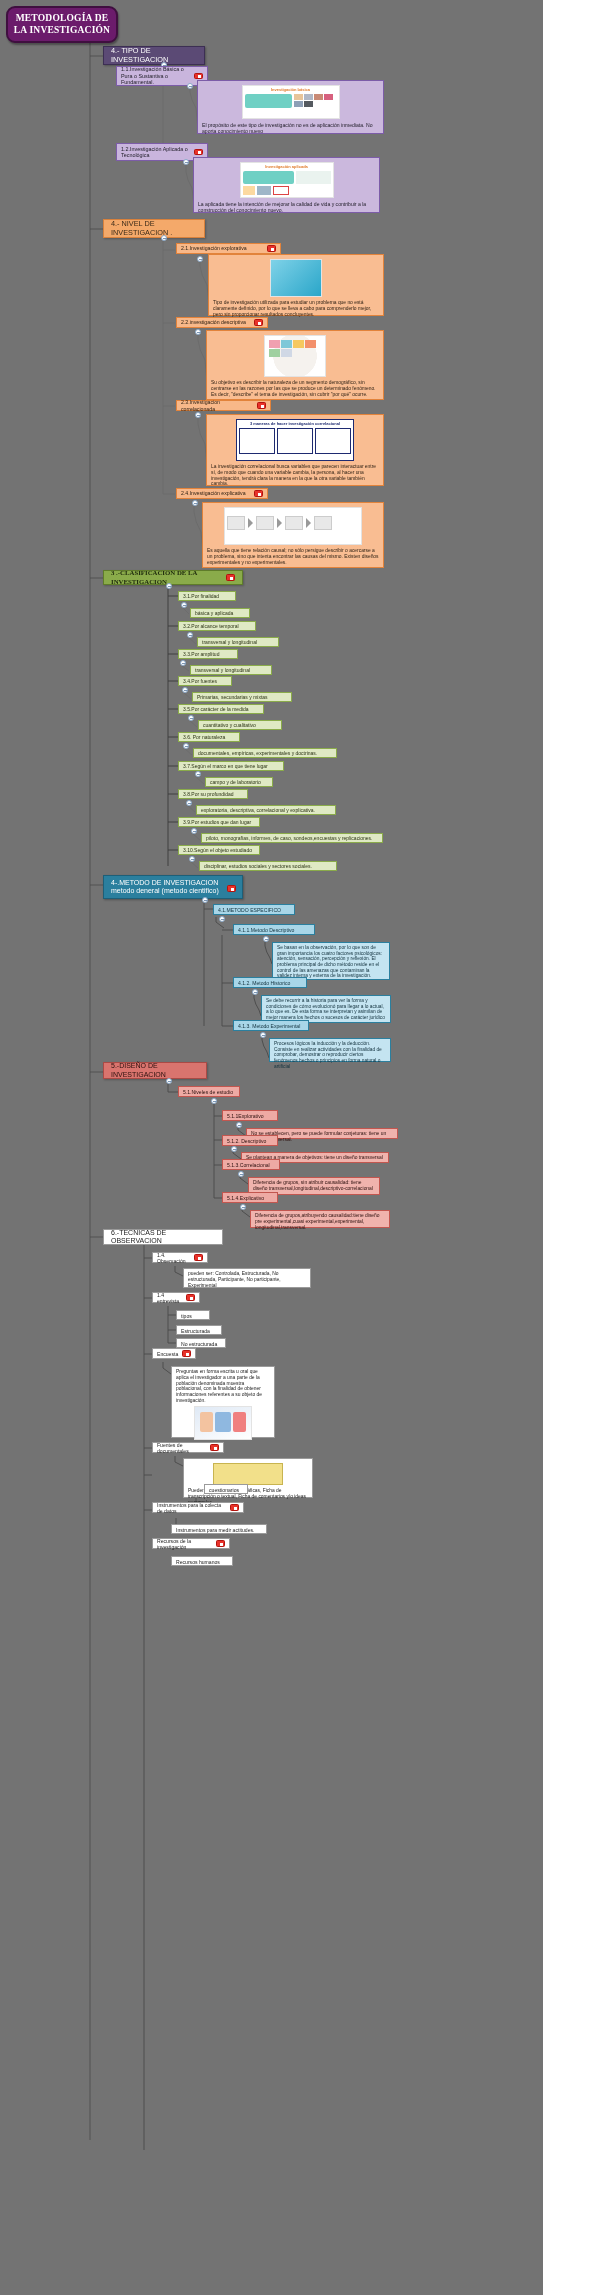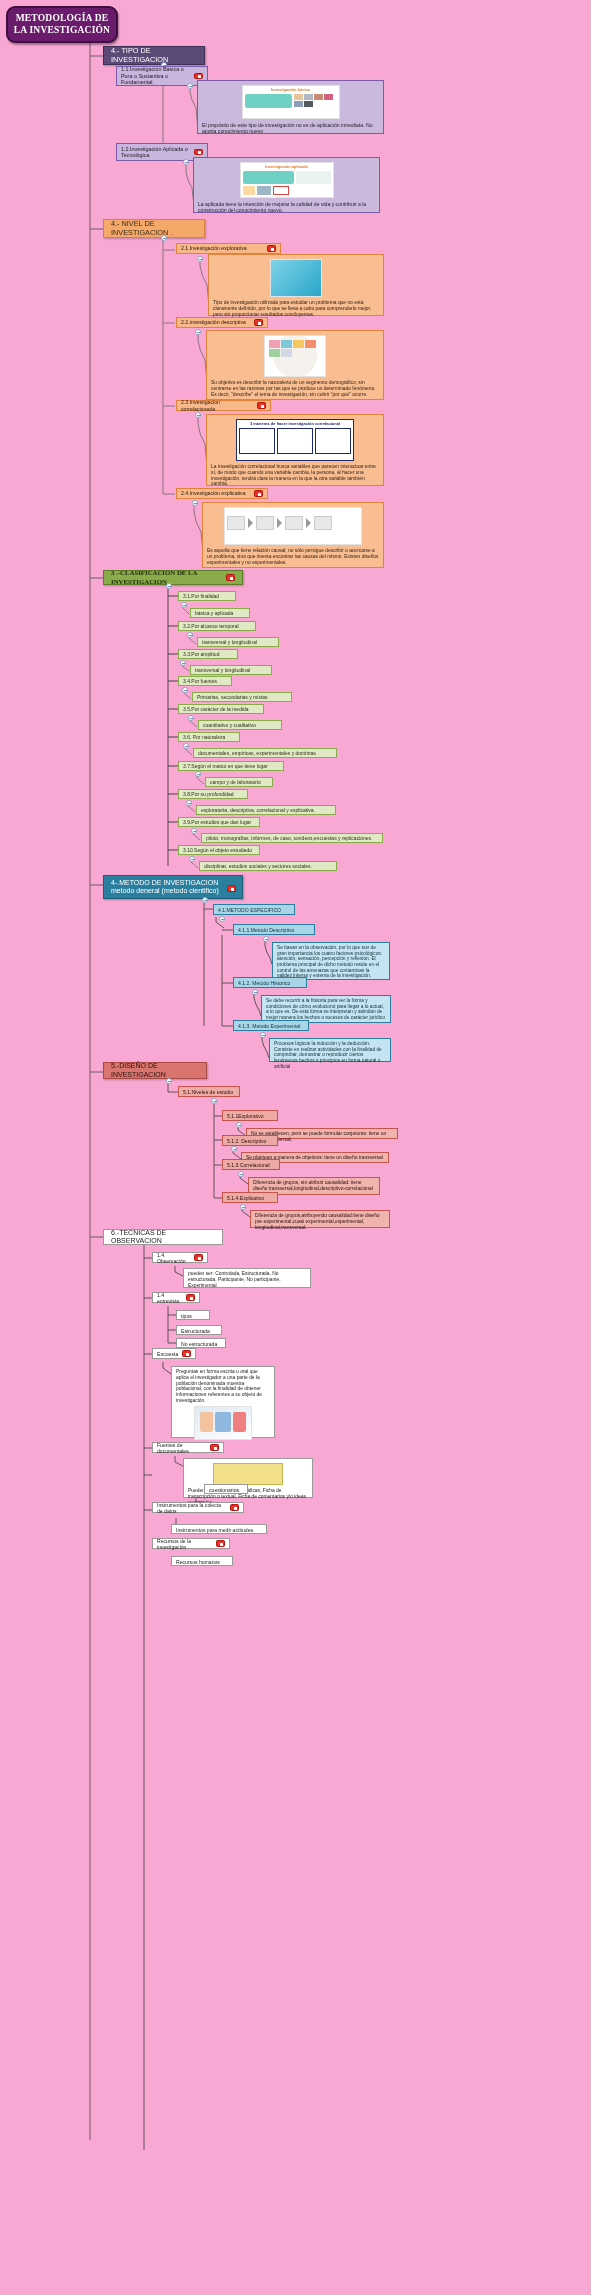--- a/index.html
+++ b/index.html
@@ -3,24 +3,24 @@
 <meta charset="utf-8">
 <style>
   * { box-sizing: border-box; }
   html, body {
     margin: 0; padding: 0;
     background: #ffffff;
     font-family: "Liberation Sans", sans-serif;
   }
   #canvas {
     position: relative;
-    width: 591px;
+    width: 543px;
     height: 2295px;
     overflow: hidden;
-    background: #f9a8d4;
+    background: #737373;
   }
   svg#wires {
     position: absolute; left: 0; top: 0;
     width: 591px; height: 2295px;
     pointer-events: none;
   }
   .node {
     position: absolute;
     border-style: solid;
     border-width: 1px;

